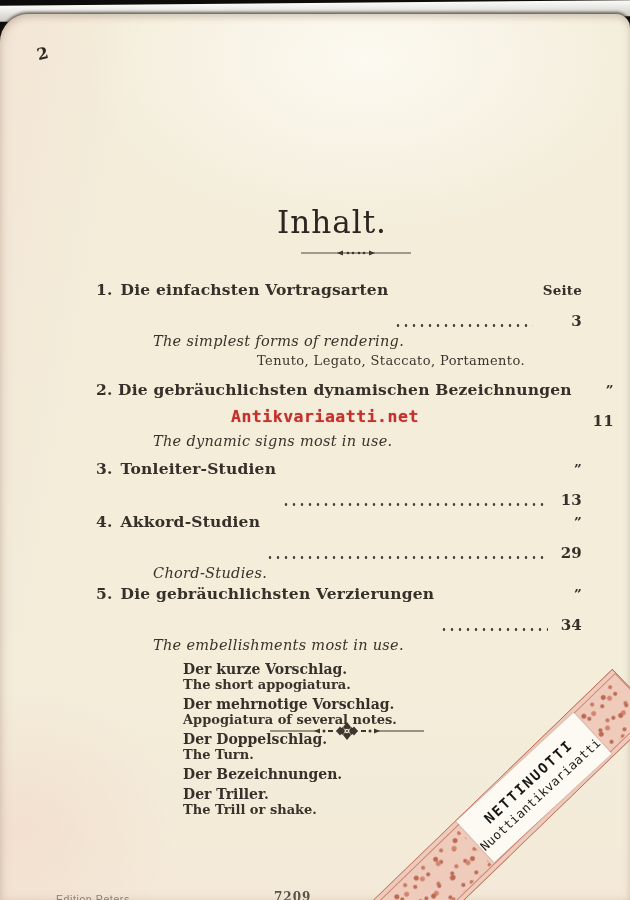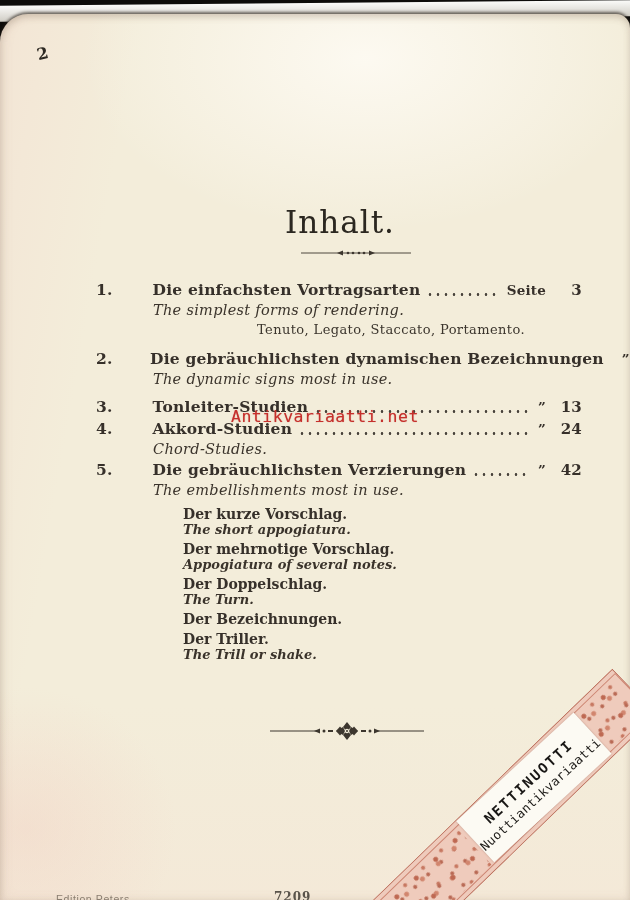--- a/index.html
+++ b/index.html
@@ -17,55 +17,55 @@
     background:
       radial-gradient(ellipse 60% 26% at 58% 5%, rgba(253,250,242,.95), rgba(253,250,242,0) 75%),
       radial-gradient(ellipse 30% 20% at 4% 92%, rgba(242,210,196,.45), rgba(242,210,196,0) 80%),
       linear-gradient(100deg, rgba(243,217,206,.38), rgba(243,217,206,0) 18%),
       linear-gradient(0deg, rgba(246,224,211,.30), rgba(246,224,211,0) 22%),
       #f3edda;}
 
   .folio{position:absolute;left:37px;top:30px;font-size:16px;font-weight:bold;
     color:#2d2923;transform:rotate(-14deg);}
 
-  .page-title{position:absolute;left:340px;top:190px;transform:translateX(-50%);
+  .page-title{position:absolute;left:332px;top:190px;transform:translateX(-50%);
     font-size:31px;color:#2b2720;letter-spacing:1px;white-space:nowrap;text-align:center;}
   .title-rule{position:absolute;left:356px;top:234px;transform:translateX(-50%);}
 
   .toc{position:absolute;left:96px;top:266px;width:486px;color:#36302a;}
   .entry-row{display:flex;align-items:baseline;font-size:15.5px;font-weight:bold;
     letter-spacing:.2px;line-height:19px;}
   .entry{margin-top:11px;}
   .entry:first-child{margin-top:0;}
   .entry.e3{margin-top:9px;}
   .entry.e4,.entry.e5{margin-top:2px;}
   .num{min-width:14px;text-align:right;margin-right:8px;}
-  .tde{white-space:nowrap;margin-left:32px;}
+  .tde{white-space:nowrap;}
   .leader{flex:1;align-self:flex-end;height:3px;margin:0 10px 4px 8px;
     background-image:radial-gradient(circle at 2px 1.5px,#47413a 1.05px,rgba(0,0,0,0) 1.6px);
     background-size:8px 3px;background-repeat:repeat-x;}
-  .pageref{display:flex;align-items:flex-end;justify-content:flex-end;gap:12px;}
+  .pageref{display:flex;align-items:flex-end;justify-content:flex-end;gap:12px;flex-direction:column;}
   .pprefix{font-size:13.5px;font-weight:bold;}
   .pnum{min-width:24px;text-align:right;font-size:15px;font-weight:bold;}
   .sub{margin:2px 0 0 57px;font-size:14.5px;font-style:italic;font-weight:normal;
     line-height:17px;color:#3a332b;letter-spacing:.3px;}
   .note{margin:3px 0 0 104px;font-size:13px;line-height:16px;color:#3b352d;
     letter-spacing:.4px;text-align:center;}
 
   .emb-list{margin:8px 0 0 87px;}
   .pair{margin-top:5px;}
   .pair:first-child{margin-top:0;}
   .pair .de{font-size:14px;font-weight:bold;line-height:15px;color:#36302a;}
-  .pair .en{font-size:13px;font-style:italic;font-weight:bold;line-height:14px;
+  .pair .en{font-size:13px;font-weight:bold;line-height:14px;
     color:#3a332b;margin-top:1px;}
 
   .bottom-orn{position:absolute;left:270px;top:706px;}
 
   .watermark{position:absolute;left:231px;top:393px;
-    font-family:"DejaVu Sans Mono", monospace;font-weight:normal;font-size:16.5px;
+    font-family:"DejaVu Sans Mono", monospace;font-weight:bold;font-size:16.5px;
     letter-spacing:.5px;color:#c5302c;text-shadow:0 0 1px rgba(197,48,44,.55);
     white-space:nowrap;text-align:center;}
 
   .publisher{position:absolute;left:56px;top:879px;font-family:"Liberation Sans",sans-serif;
     font-size:10.5px;letter-spacing:.6px;color:#8a7e70;}
   .plate{position:absolute;left:274px;top:876px;font-size:12px;font-weight:bold;
     color:#5a544b;letter-spacing:1px;}
 
   
   .sticker{position:absolute;left:344px;top:763px;width:336px;height:62px;
@@ -155,34 +155,34 @@
         </div>
       </div>
 
       <div class="entry e4">
         <div class="entry-row">
           <span class="num">4.</span>
           <span class="tde">Akkord-Studien</span>
           <span class="leader"></span>
           <span class="pageref">
             <span class="pprefix">”</span>
-            <span class="pnum">24</span>
+            <span class="pnum">29</span>
           </span>
         </div>
         <div class="sub">Chord-Studies.</div>
       </div>
 
       <div class="entry e5">
         <div class="entry-row">
           <span class="num">5.</span>
           <span class="tde">Die gebräuchlichsten Verzierungen</span>
           <span class="leader"></span>
           <span class="pageref">
             <span class="pprefix">”</span>
-            <span class="pnum">42</span>
+            <span class="pnum">34</span>
           </span>
         </div>
         <div class="sub">The embellishments most in use.</div>
       </div>
 
       <div class="emb-list">
         <div class="pair">
           <div class="de">Der kurze Vorschlag.</div>
           <div class="en">The short appogiatura.</div>
         </div>

